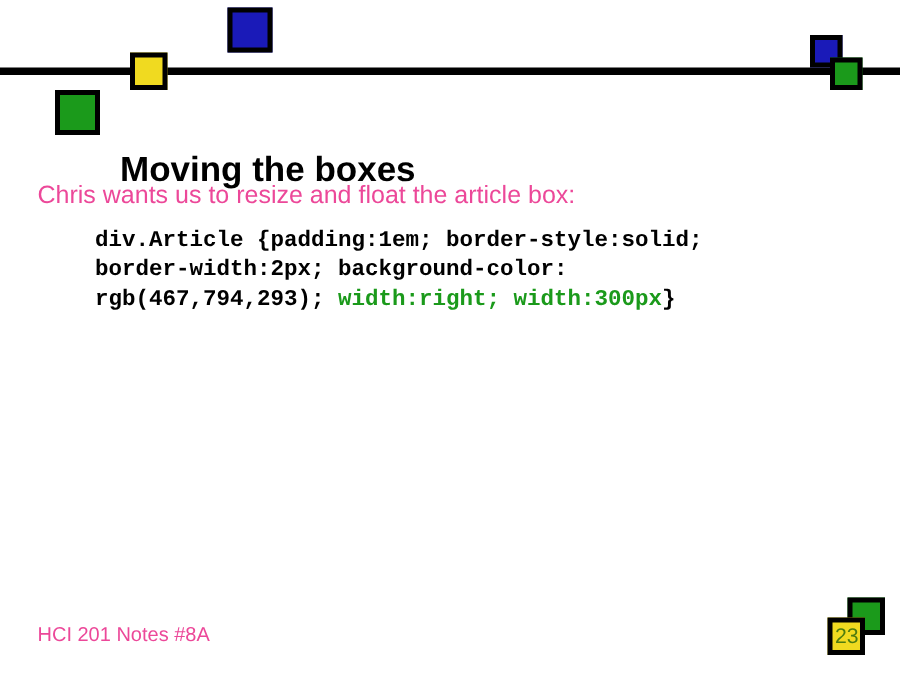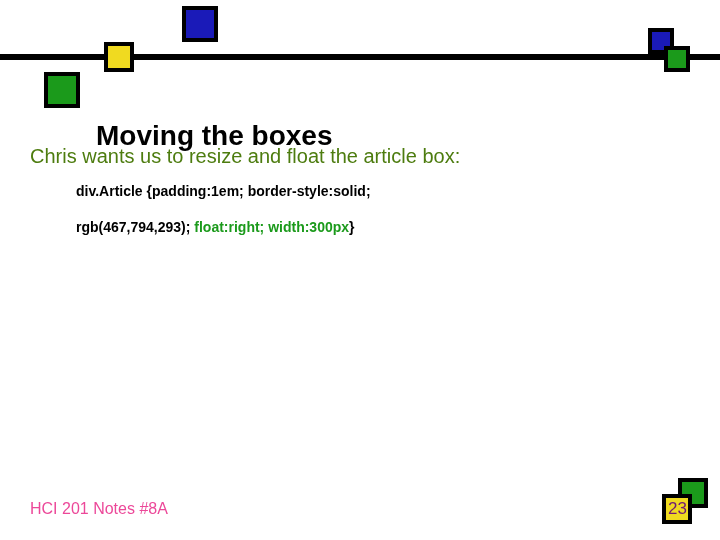--- a/index.html
+++ b/index.html
@@ -40,47 +40,47 @@
     font-size: 28px;
     font-weight: bold;
     color: #000;
     margin-top: 40px;
   }
   .body-text {
     position: absolute;
     top: 145px;
     left: 30px;
     font-size: 20px;
-    color: #4d7c0f;
+    color: #ec4899;
   }
   .code-block {
     position: absolute;
     top: 182px;
     left: 76px;
     width: 580px;
-    font-family: Liberation Sans, sans-serif;
-    font-size: 14px;
+    font-family: Liberation Mono, monospace;
+    font-size: 18px;
     font-weight: bold;
     line-height: 1.3;
     color: #000;
   }
   .code-highlight { color: #1b9a1b; }
   .footer {
     position: absolute;
     top: 500px;
     left: 30px;
     font-size: 16px;
     color: #ec4899;
   }
   .page-num {
     position: absolute;
     top: 499px;
     left: 668px;
     font-size: 17px;
-    color: #701a75;
+    color: #4d7c0f;
     z-index: 5;
   }
 </style>
 </head>
 <body>
 
 <div class="hr-top"></div>
 
 <div class="box box-blue-tl"></div>
 <div class="box box-yellow-tl"></div>
@@ -91,18 +91,18 @@
 
 <div class="box box-green-br"></div>
 <div class="box box-yellow-br"></div>
 
 <h1 class="title">Moving the boxes</h1>
 
 <p class="body-text">Chris wants us to resize and float the article box:</p>
 
 <div class="code-block">
   <span>div.Article {padding:1em; border-style:solid;</span><br>
-  <br>
-  <span>rgb(467,794,293); </span><span class="code-highlight">float:right; width:300px</span><span>}</span>
+  <span>border-width:2px; background-color:</span><br>
+  <span>rgb(467,794,293); </span><span class="code-highlight">width:right; width:300px</span><span>}</span>
 </div>
 
 <div class="footer">HCI 201 Notes #8A</div>
 <div class="page-num">23</div>
 
 </body></html>

